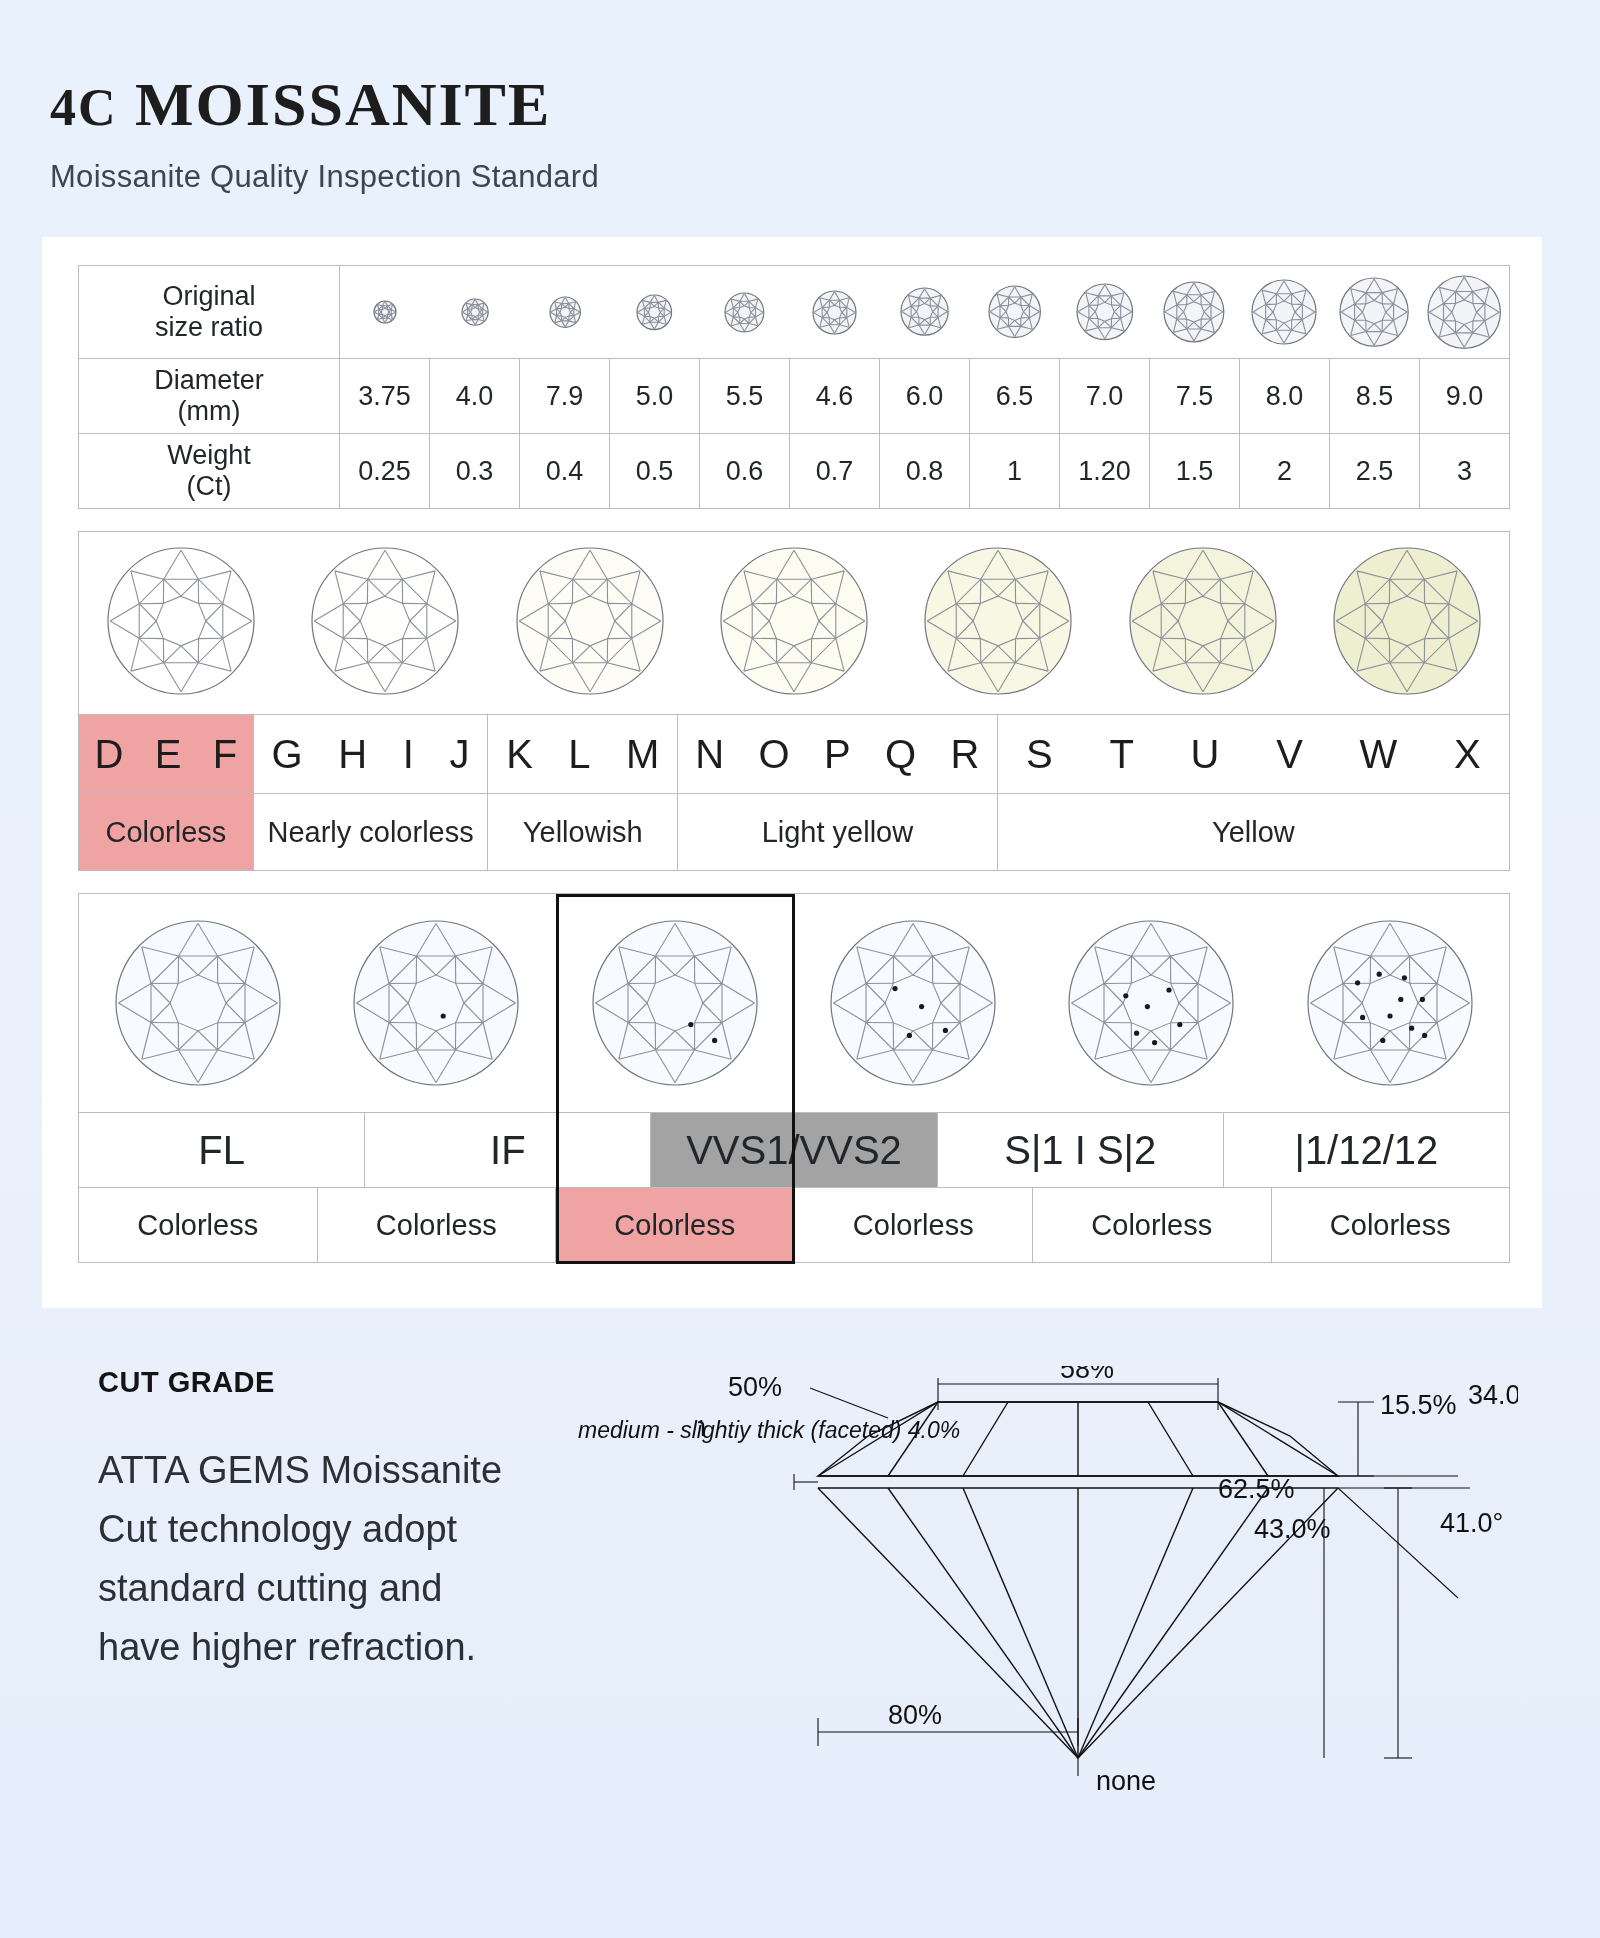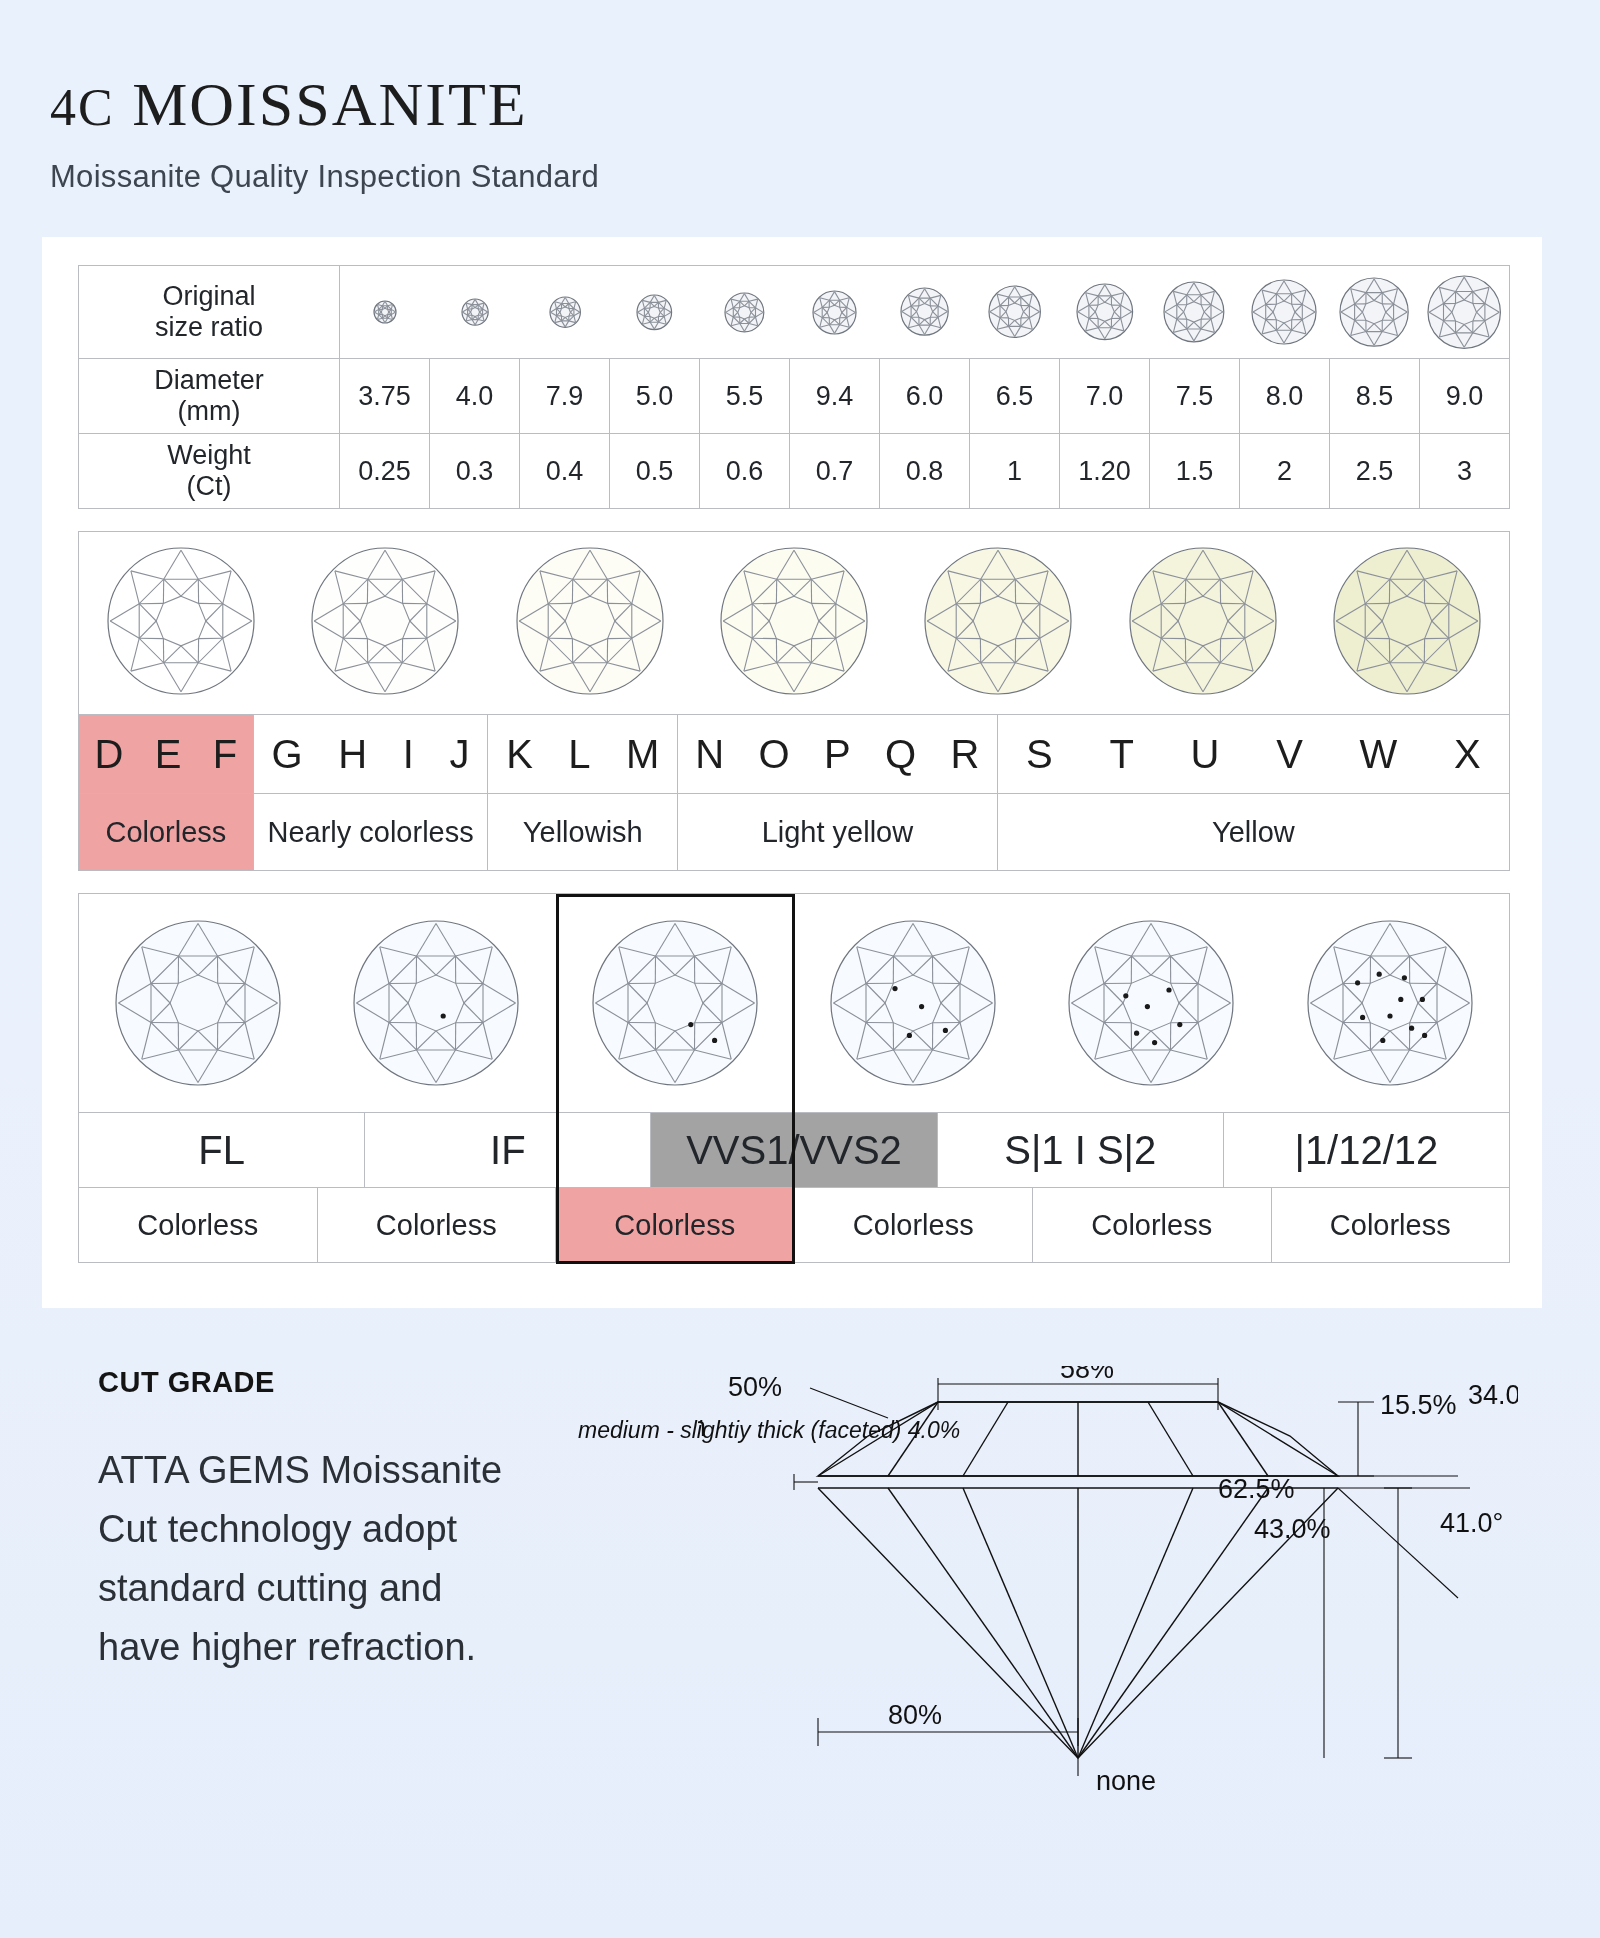--- a/index.html
+++ b/index.html
@@ -22,21 +22,21 @@
     box-sizing: border-box;
     padding: 0 50px;
   }
   .title {
     font-family: "Liberation Serif", serif;
     font-size: 62px;
     letter-spacing: 2px;
     color: #1d1d1d;
     padding-top: 72px;
     line-height: 1.05;
-    font-weight: 400;
+    font-weight: 700;
   }
   .title .small-4c {
     font-size: 52px;
   }
   .subtitle {
     font-size: 31px;
     color: #3d4550;
     margin-top: 22px;
     letter-spacing: 0.3px;
   }
@@ -760,21 +760,21 @@
       <tr>
         <td class="rowlabel">
           <span>Diameter</span><br>
           <span>(mm)</span>
         </td>
       <td class="numcell">3.75</td>
             <td class="numcell">4.0</td>
             <td class="numcell">7.9</td>
             <td class="numcell">5.0</td>
             <td class="numcell">5.5</td>
-            <td class="numcell">9.4</td>
+            <td class="numcell">4.6</td>
             <td class="numcell">6.0</td>
             <td class="numcell">6.5</td>
             <td class="numcell">7.0</td>
             <td class="numcell">7.5</td>
             <td class="numcell">8.0</td>
             <td class="numcell">8.5</td>
             <td class="numcell">9.0</td>
           </tr>
       <tr>
         <td class="rowlabel">

